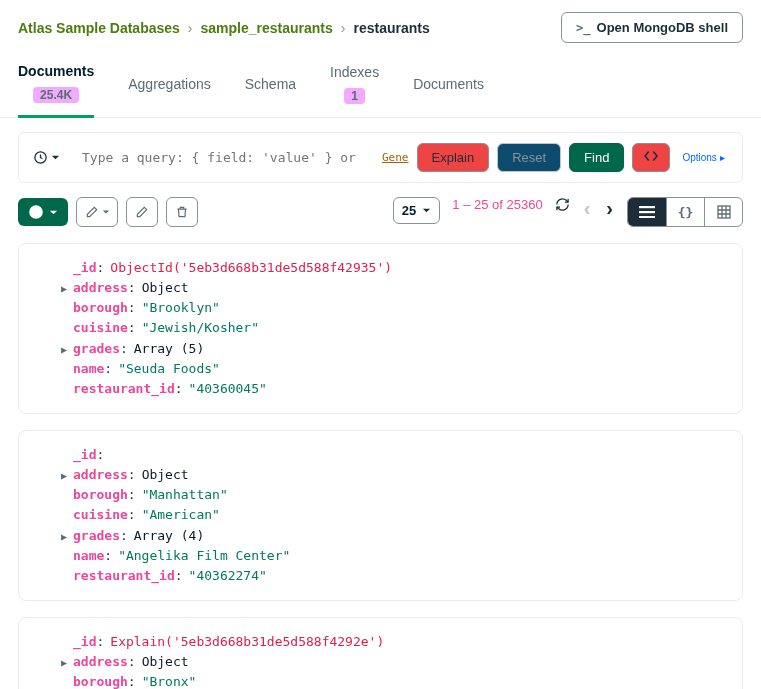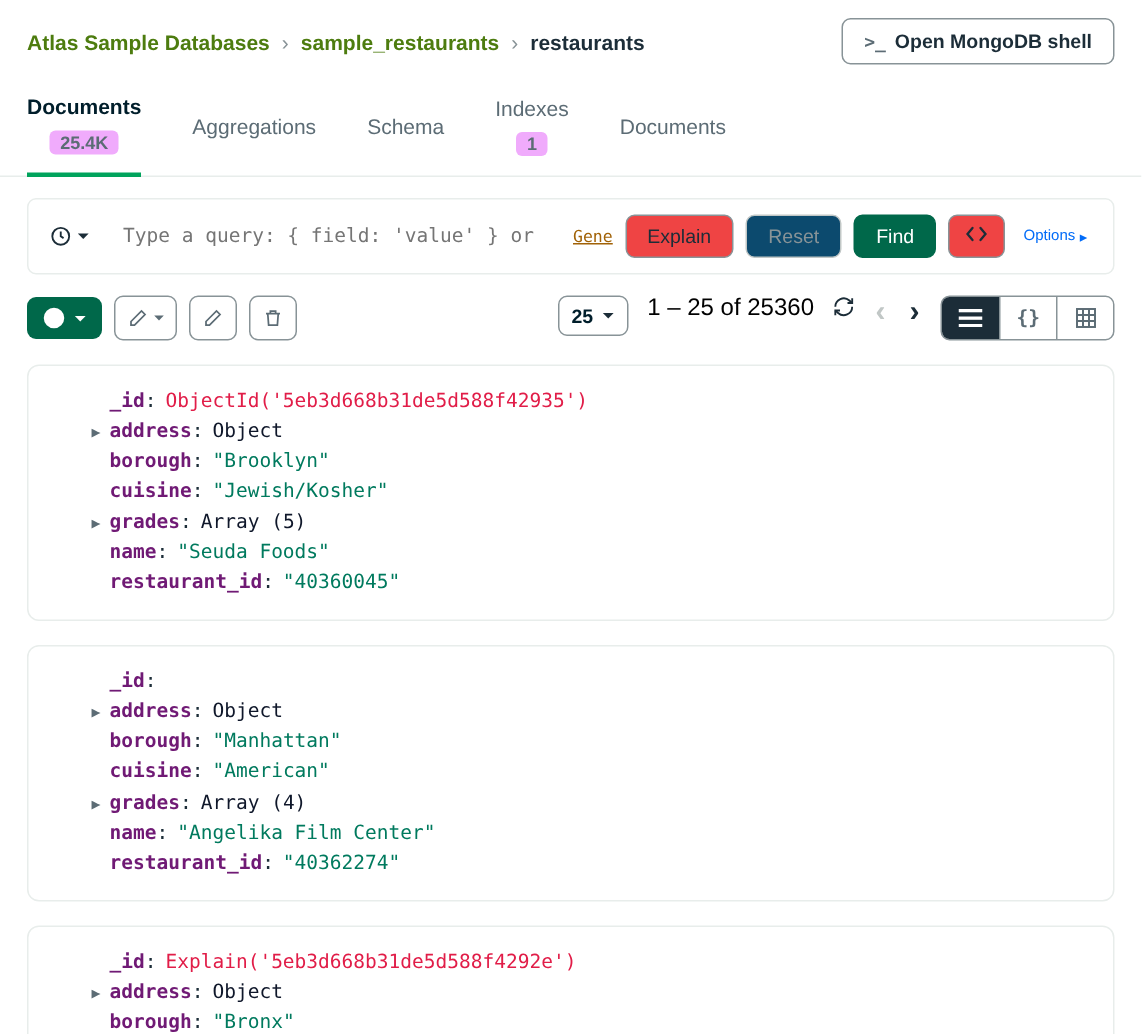--- a/index.html
+++ b/index.html
@@ -25,32 +25,32 @@
 .qbtn.find { background: #00684a; color: #fff; border-color: #00684a; }
 .qbtn.code { padding: 6px 10px; }
 .options-link { color: #016bf8; font-size: 10px; cursor: pointer; display: flex; align-items: center; gap: 3px; margin-left: 4px; }
 .toolbar { display: flex; justify-content: space-between; align-items: center; margin-top: 14px; }
 .tb-left { display: flex; align-items: center; gap: 8px; }
 .add-btn { display: flex; align-items: center; gap: 5px; background: #00684a; color: #fff; border: none; border-radius: 6px; padding: 6px 10px; cursor: pointer; }
 .add-btn svg { fill: #fff; }
 .icon-btn { border: 1px solid #889397; border-radius: 6px; width: 32px; height: 30px; display: flex; align-items: center; justify-content: center; background: #fff; cursor: pointer; color: #5c6c75; }
 .tb-right { display: flex; align-items: flex-start; gap: 12px; }
 .select25 { border: 1px solid #889397; border-radius: 6px; padding: 5px 8px; background: #fff; cursor: pointer; display: flex; align-items: center; gap: 6px; font-size: 13px; font-weight: 600; }
-.pagetext { font-size: 16px; color: #000000; }
+.pagetext { font-size: 13px; color: #ec4899; }
 .refresh { cursor: pointer; color: #1c2d38; }
 .navarrow { color: #c1c7c6; cursor: pointer; font-size: 20px; font-weight: 600; padding: 0 2px; }
 .navarrow.enabled { color: #1c2d38; }
 .viewtoggle { display: flex; border: 1px solid #889397; border-radius: 6px; overflow: hidden; }
 .viewtoggle .vt { width: 38px; height: 28px; display: flex; align-items: center; justify-content: center; cursor: pointer; color: #5c6c75; border-left: 1px solid #889397; }
 .viewtoggle .vt:first-child { border-left: none; }
 .viewtoggle .vt.active { background: #1c2d38; color: #fff; }
 .doc { border: 1px solid #e8edeb; border-radius: 8px; padding: 14px 14px 14px 54px; margin-top: 16px; font-family: "Menlo","Consolas",monospace; font-size: 13px; line-height: 1.55; }
 .doc .row { display: flex; align-items: flex-start; gap: 0; position: relative; }
 .doc .caret { position: absolute; left: -12px; top: 3px; color: #5c6c75; font-size: 10px; cursor: pointer; }
-.doc .key { color: #701a75; font-weight: 700; }
+.doc .key { color: #ec4899; font-weight: 700; }
 .doc .colon { color: #1c2d38; padding-right: 6px; }
 .doc .oid { color: #e11d48; }
 .doc .str { color: #007a5e; }
 .doc .typ { color: #0f172a; }
 svg { flex-shrink: 0; }
 </style>
 </head>
 <body>
 
 <div class="header">

